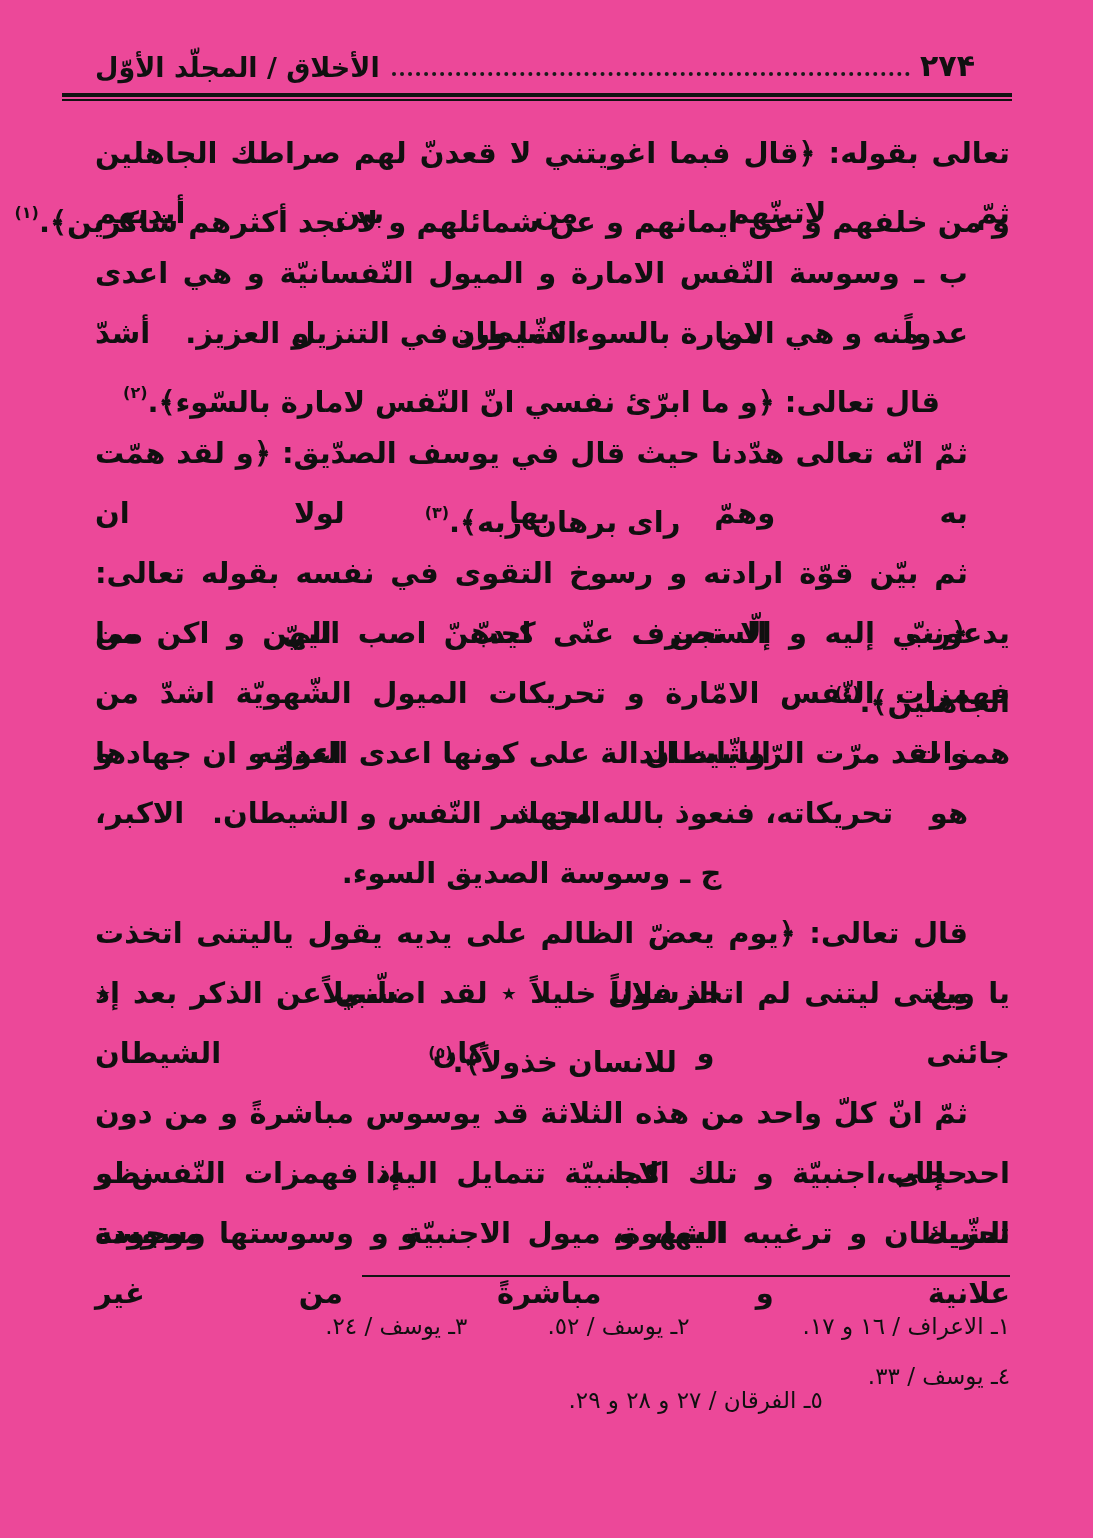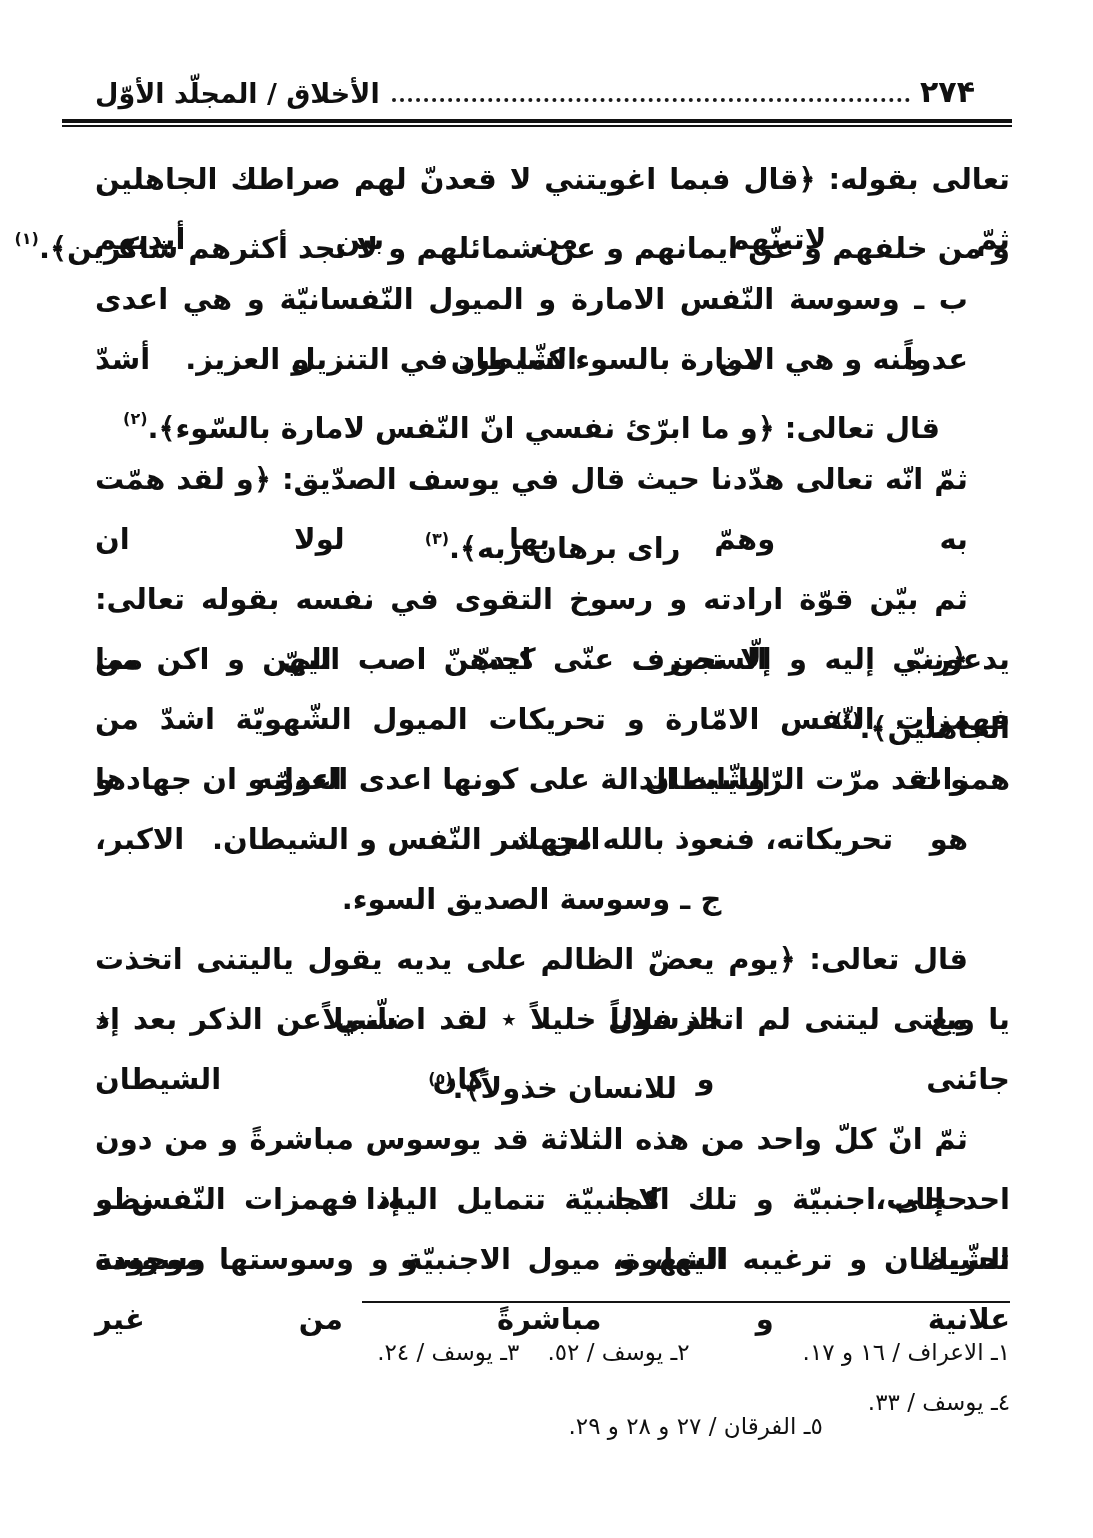--- a/index.html
+++ b/index.html
@@ -1,38 +1,38 @@
 <!DOCTYPE html>
 <html lang="ar" dir="rtl"><head>
 <meta charset="utf-8">
 <style>
   * { margin: 0; padding: 0; box-sizing: border-box; }
   html, body { background: #e8e8e8; }
   body { width: 1093px; height: 1538px; margin: 0 auto; font-family: "DejaVu Sans", sans-serif; }
   .page {
     width: 1093px; height: 1538px;
-    background: #ffffff;
+    background: #ec4899;
     color: #101010;
     overflow: hidden;
     direction: rtl;
   }
   
   .header-row {
     display: flex; direction: ltr;
     align-items: flex-end;
     margin: 48px 118px 0 95px;
     font-weight: 700;
   }
   .header-title { font-size: 27px; white-space: nowrap; direction: rtl; }
   .dot-leader {
     flex: 1 1 auto; height: 1px;
     border-bottom: 4px dotted #1a1a1a;
     margin: 0 10px 7px 12px;
   }
-  .page-number { font-size: 30px; white-space: nowrap; letter-spacing: 2px; margin-top: 26px; }
+  .page-number { font-size: 30px; white-space: nowrap; letter-spacing: 2px; }
   .header-rule {
     margin: 10px 81px 0 62px;
     height: 8px;
     border-top: 4px solid #121212;
     border-bottom: 2px solid #121212;
   }
   
   .body-text {
     margin-top: 22px;
     padding: 0 83px 0 95px;
@@ -51,21 +51,21 @@
   }
   
   .footnotes { margin-top: 12px; padding: 0 83px 0 95px; }
   .fn-rule { height: 2px; background: #141414; width: 648px; margin-right: auto; margin-left: 0; direction: ltr; margin-left: 0; margin-right: 0; margin-inline-start: auto; }
   .fn-row { display: flex; direction: rtl; font-size: 23px; font-weight: 400; white-space: nowrap; }
   .fn-row.r1 { margin-top: 36px; }
   .fn-row.r2 { margin-top: 24px; }
   .fn-item { display: inline-block; }
   .r1 .fn-item:nth-child(1) { }
   .r1 .fn-item:nth-child(2) { margin-right: 113px; }
-  .r1 .fn-item:nth-child(3) { margin-right: 28px; }
+  .r1 .fn-item:nth-child(3) { margin-right: 80px; }
   .r2 .fn-item:nth-child(1) { margin-right: 0; }
   .r2 .fn-item:nth-child(2) { margin-right: 45px; margin-top: 24px; }
 </style>
 </head>
 <body>
 
 <div class="page">
 
   <div class="header-row">
     <span class="header-title">الأخلاق / المجلّد الأوّل</span>

